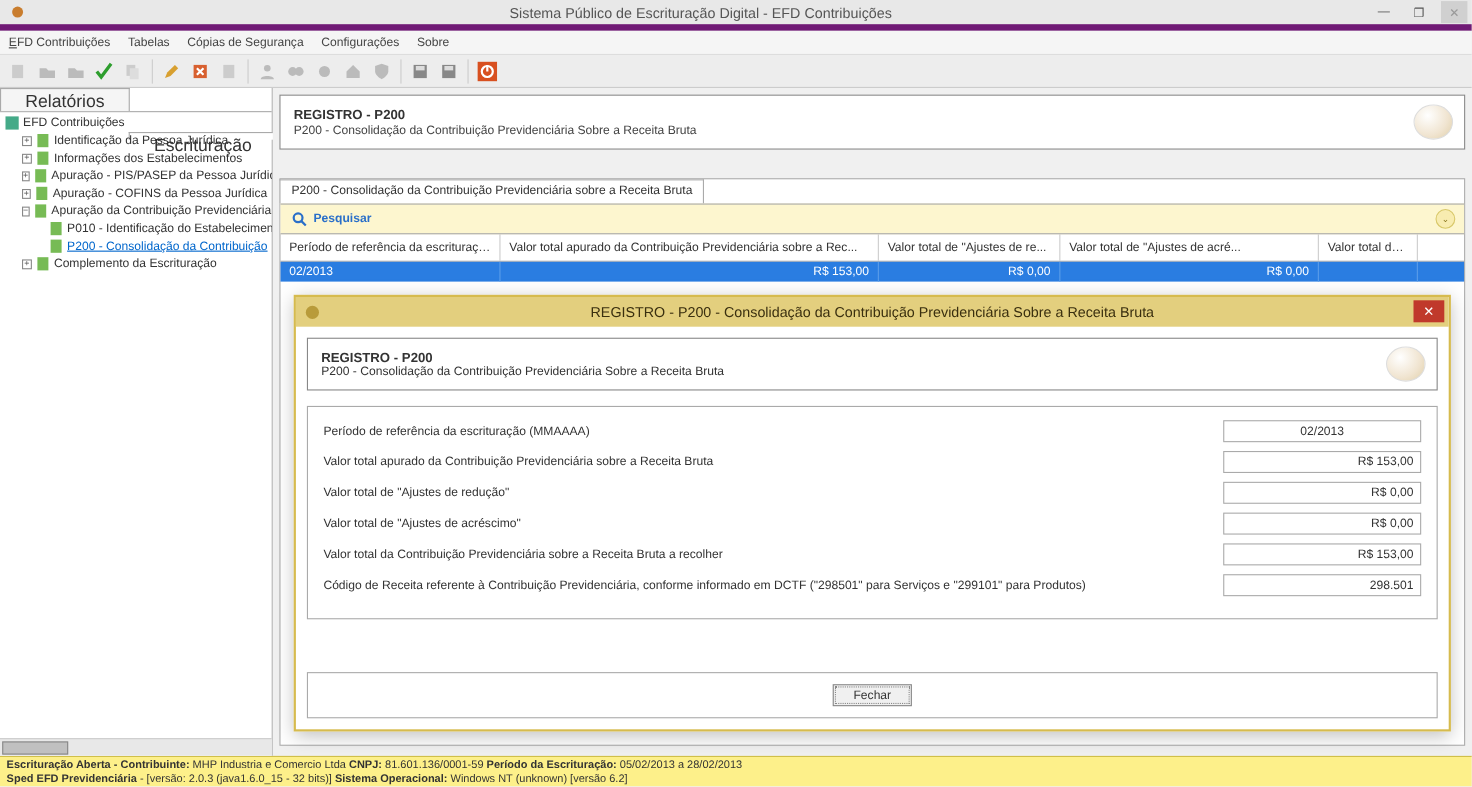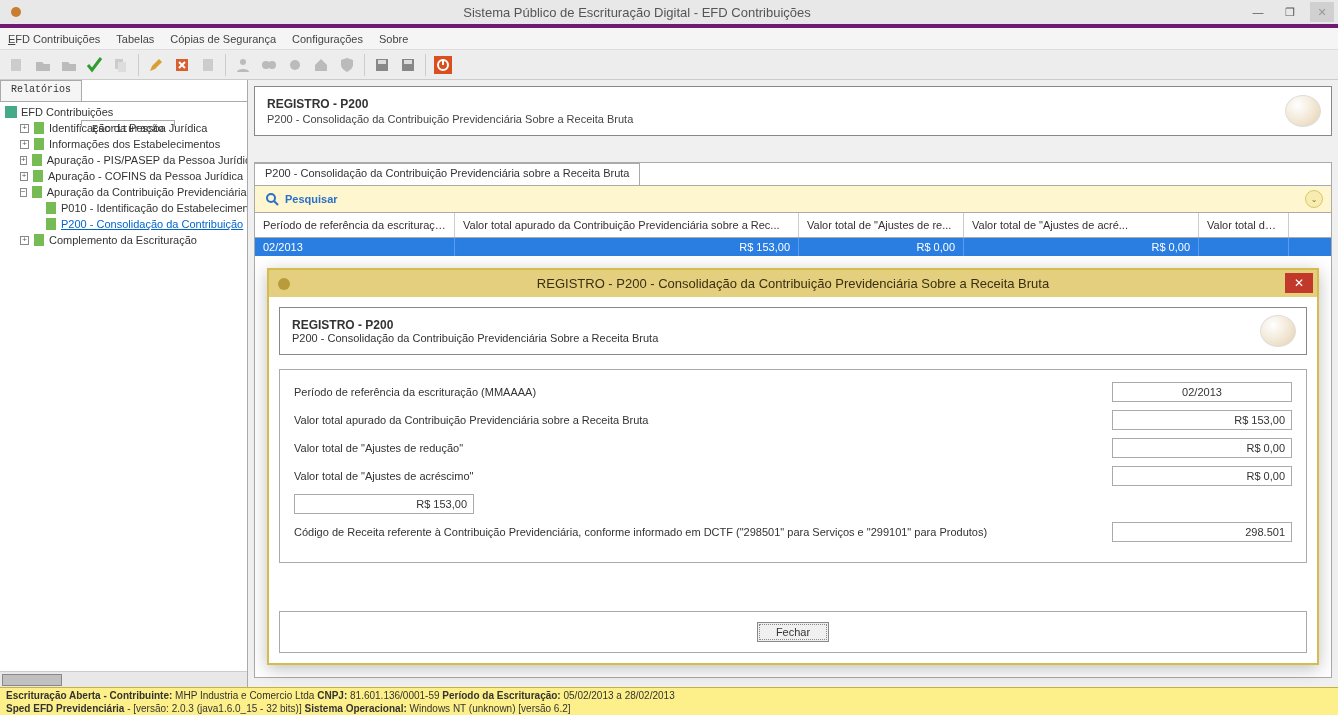--- a/index.html
+++ b/index.html
@@ -14,21 +14,21 @@
 }
 
 
 .titlebar {
   height: 28px;
   background: #e8e8e8;
   display: flex;
   align-items: center;
   justify-content: space-between;
   padding: 0 4px;
-  border-bottom: 4px solid #701a75;
+  border-bottom: 6px solid #701a75;
 }
 .titlebar-center { flex: 1; text-align: center; font-size: 13px; color: #555; }
 .titlebar-left { width: 24px; display:flex; align-items:center; justify-content:center;}
 .titlebar-controls { display: flex; gap: 8px; align-items: center; }
 .win-btn { width: 24px; height: 20px; display:flex;align-items:center;justify-content:center;color:#555;cursor:default; }
 .win-btn.close { background:#d0d0d0; color:#999;}
 
 
 .menubar {
   height: 22px;
@@ -74,28 +74,27 @@
   border-right:1px solid #aaa;
   display:flex;
   flex-direction:column;
 }
 .left-tabs {
   display:flex;
   height:22px;
   border-bottom:1px solid #aaa;
 }
 .left-tab {
-  padding: 3px 10px;
+  padding: 3px 22px;
   border:1px solid #aaa;
   border-bottom:none;
   background:#f5f5f5;
   margin-right:-1px;
   cursor:default;
-  font-size:10px;
-  font-family:Liberation Mono, monospace;
+  font-size:16px;
 }
 .left-tab.active { background:#fff;margin-top:40px; }
 
 .tree {
   flex:1;
   overflow:auto;
   padding:2px;
 }
 .tree-row {
   display:flex;
@@ -572,20 +571,21 @@
               </div>
             <div class="form-row">
                 <label>Valor total de "Ajustes de redução"</label>
                 <div class="val">R$ 0,00</div>
               </div>
             <div class="form-row">
                 <label>Valor total de "Ajustes de acréscimo"</label>
                 <div class="val">R$ 0,00</div>
               </div>
             <div class="form-row">
+                <label>Valor total da Contribuição Previdenciária sobre a Receita Bruta a recolher</label>
                 <div class="val">R$ 153,00</div>
               </div>
             <div class="form-row">
                 <label>Código de Receita referente à Contribuição Previdenciária, conforme informado em DCTF ("298501" para Serviços e "299101" para Produtos)</label>
                 <div class="val">298.501</div>
               </div>
           </div>
           <div class="button-area">
             <span class="btn">Fechar</span>
           </div>

